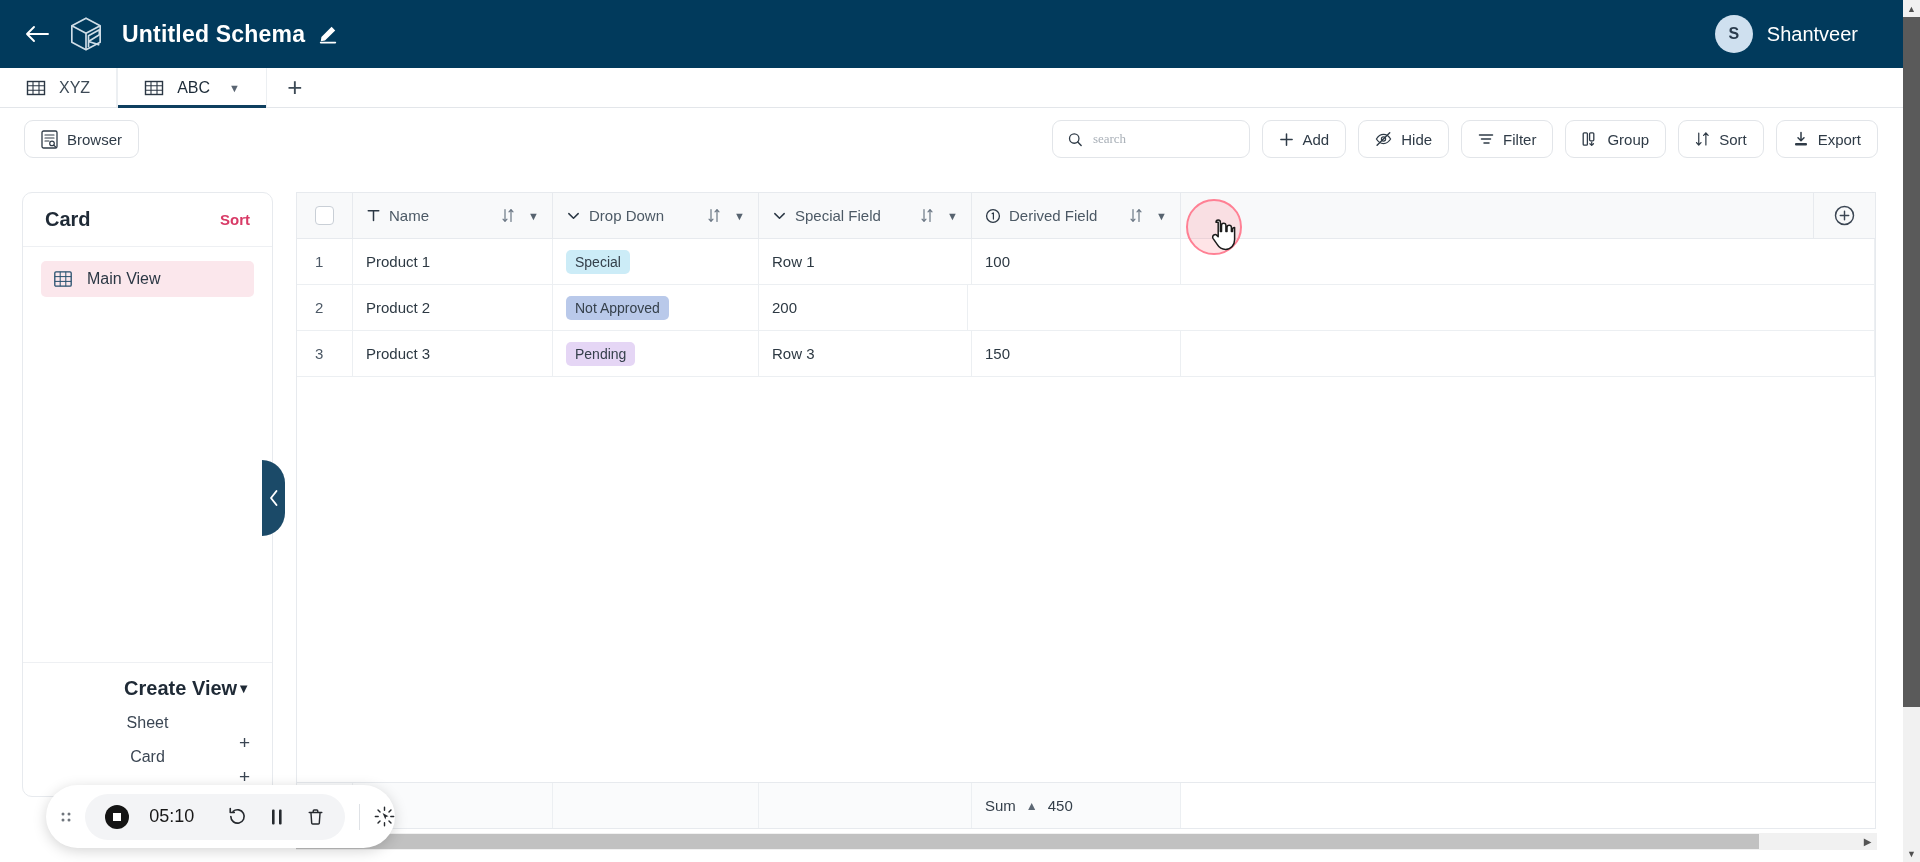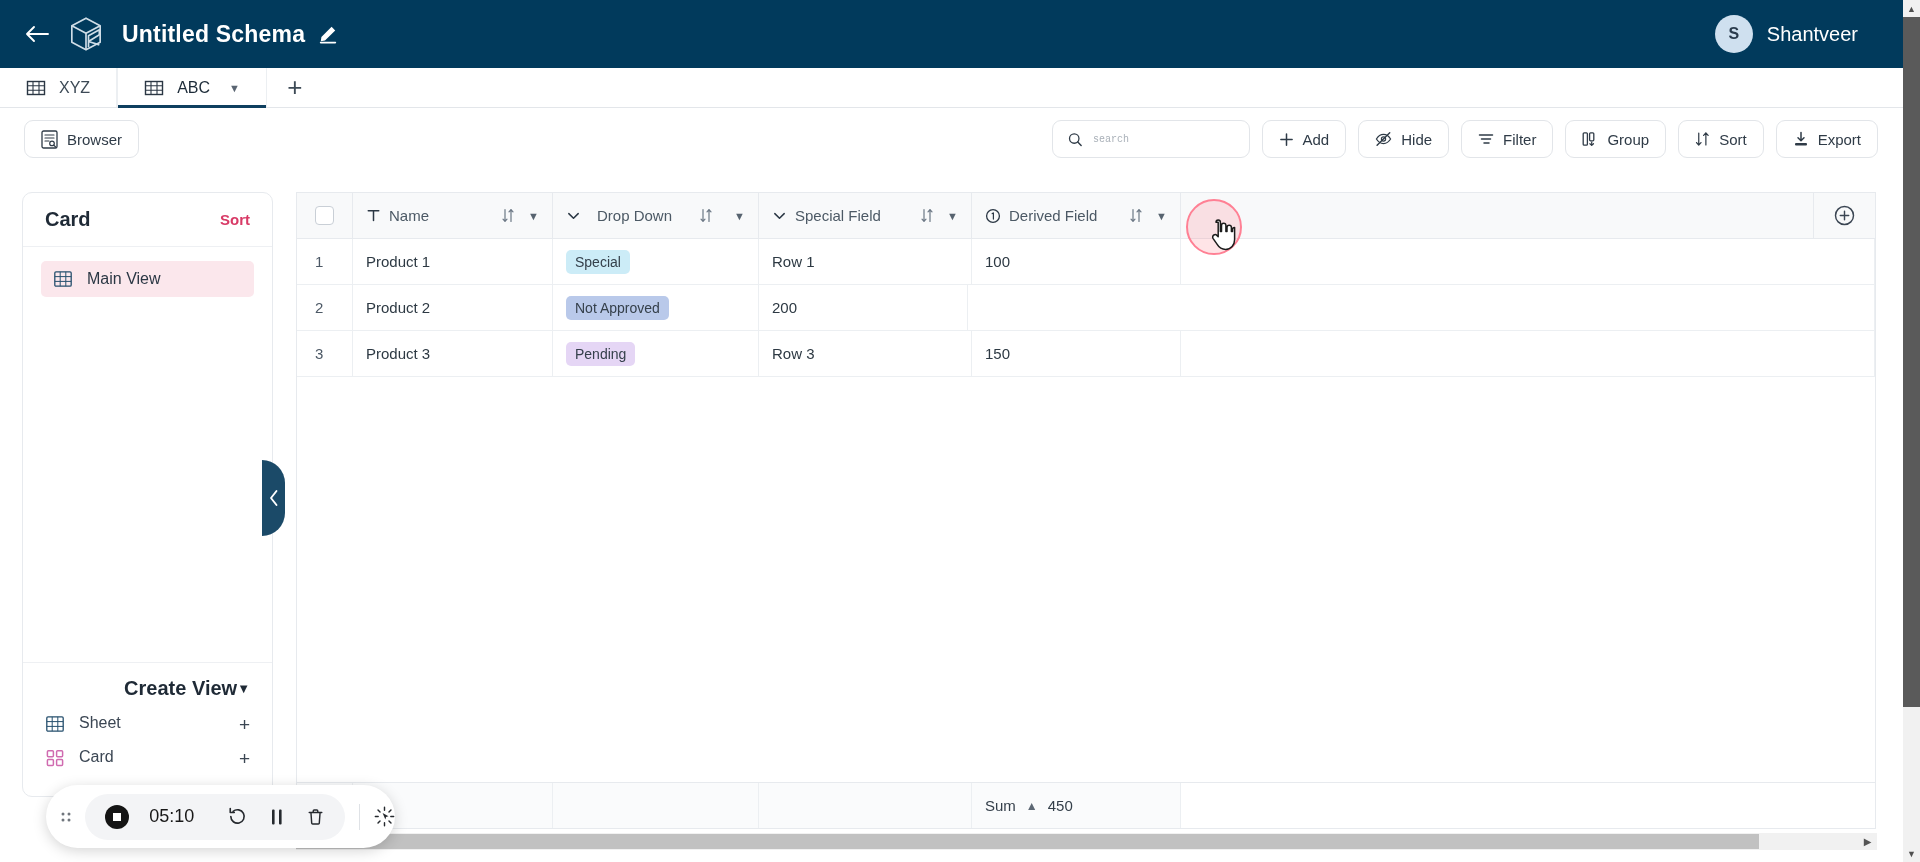--- a/index.html
+++ b/index.html
@@ -93,22 +93,22 @@
   .toolbar-right {
     margin-left: auto; display: flex; align-items: center; gap: 12px;
     padding-right: 42px;
   }
   .search-box {
     display: inline-flex; align-items: center; gap: 11px;
     width: 198px; height: 38px; padding: 0 15px;
     border: 1px solid #e2e5e9; border-radius: 9px; background: #fff;
   }
   .search-box input {
-    border: none; outline: none; font-size: 10px;
-    font-family: Liberation Mono, monospace;
+    border: none; outline: none; font-size: 13px;
+    font-family: Liberation Serif, serif;
     color: #a16207; width: 100%; background: transparent;
   }
   .search-box input::placeholder { color: #a9b0b8; }
 
   
   .body-area {
     position: absolute; top: 170px; left: 0;
     width: 1920px; height: 692px;
     background: #ffffff;
   }
@@ -138,23 +138,23 @@
     font-size: 16px; color: #2b3744; cursor: pointer;
   }
   .create-head {
     height: 52px; display: flex; align-items: center;
     justify-content: flex-end; padding: 0 22px;
     border-top: 1px solid #eef0f3;
   }
   .create-title { font-size: 20px; font-weight: 600; color: #1f2a36; }
   .create-list { padding: 0 22px 14px 22px; }
   .create-row {
-    display: flex; align-items: flex-start; gap: 14px;
+    display: flex; align-items: center; gap: 0;
     height: 34px; cursor: pointer;
-    font-size: 16px; color: #3b4653;
+    font-size: 16px; color: #3b4653; flex-direction: column;
   }
   .create-row .plus { margin-left: auto; font-size: 19px; color: #3b4653; font-weight: 300; }
 
   
   .collapse-handle {
     position: absolute; left: 262px; top: 290px;
     width: 23px; height: 76px;
     background: #1b4a68;
     border-radius: 0 40px 40px 0;
     display: flex; align-items: center; justify-content: center;
@@ -177,21 +177,21 @@
     display: flex; align-items: center;
     border-right: 1px solid #e7eaee;
     padding: 0 13px; font-size: 15px; color: #4c5965;
     height: 100%; position: relative;
   }
   .th .lbl { white-space: nowrap; }
   .th .sortico { margin-left: auto; color: #6c7885; font-size: 14px; display:flex; }
   .th .caret { margin-left: 13px; color: #57636f; font-size: 11px; cursor: pointer; }
   .col-chk   { width: 56px; justify-content: center; }
   .col-name  { width: 200px; }
-  .col-drop  { width: 206px; gap: 8px; }
+  .col-drop  { width: 206px; }
   .col-spec  { width: 213px; }
   .col-deriv { width: 209px; }
   .col-rest  { flex: 1; border-right: none; }
   .add-col-btn {
     width: 62px; display: flex; align-items: center; justify-content: center;
     border-left: 1px solid #e7eaee; cursor: pointer;
   }
   .chk {
     width: 19px; height: 19px; border: 1px solid #c9cfd6;
     border-radius: 4px; background: #fff; cursor: pointer;

